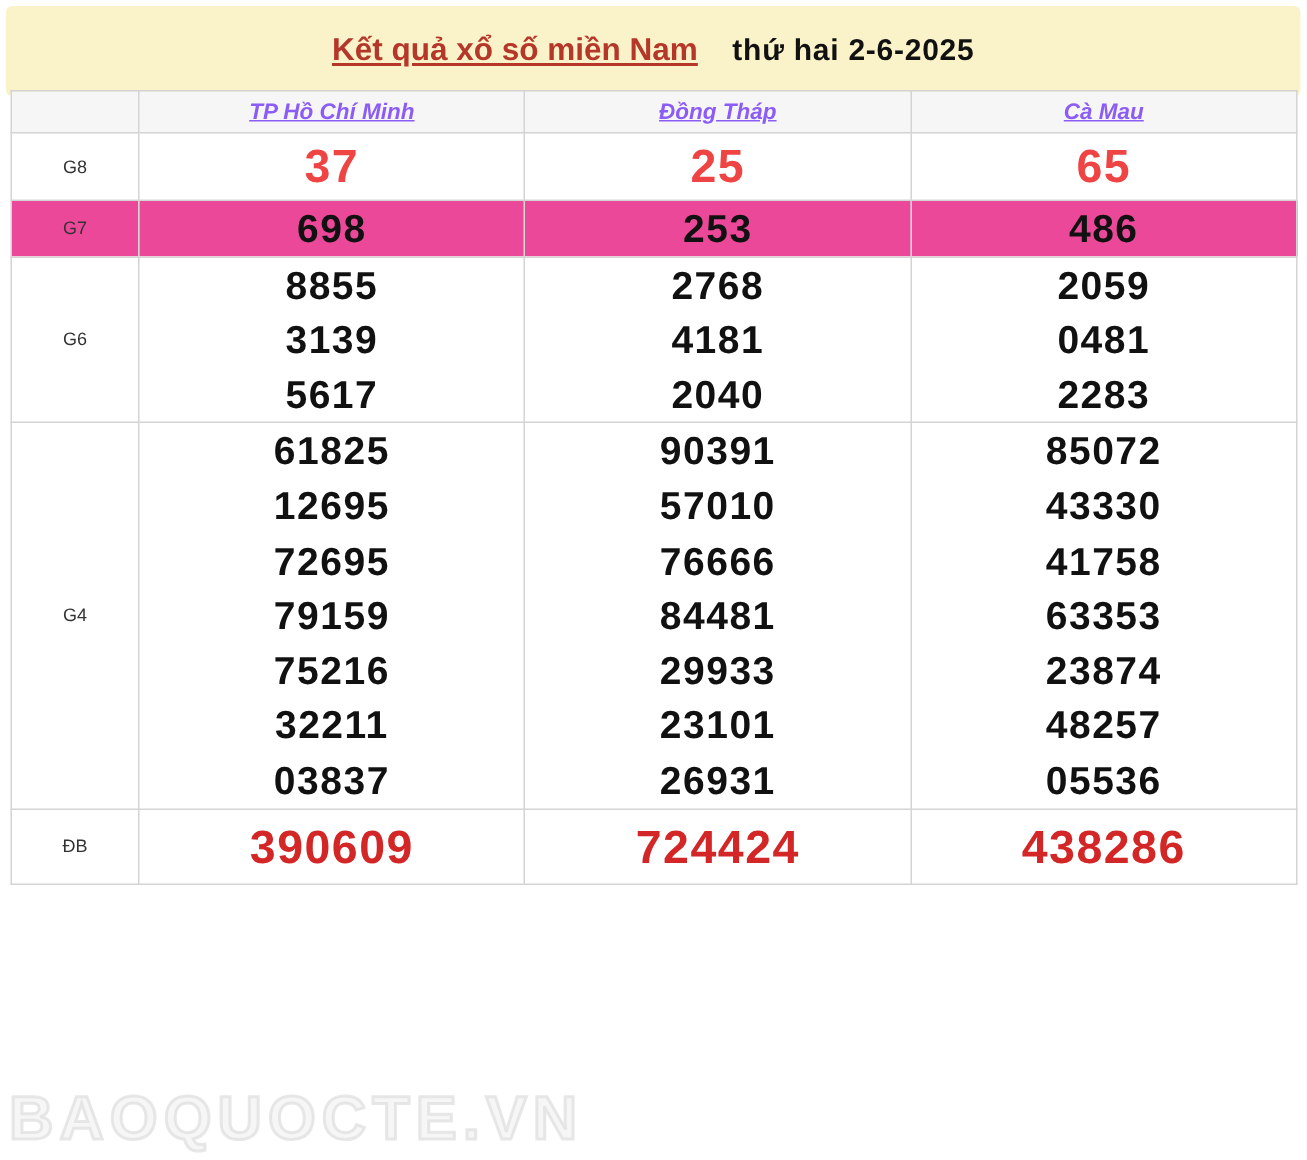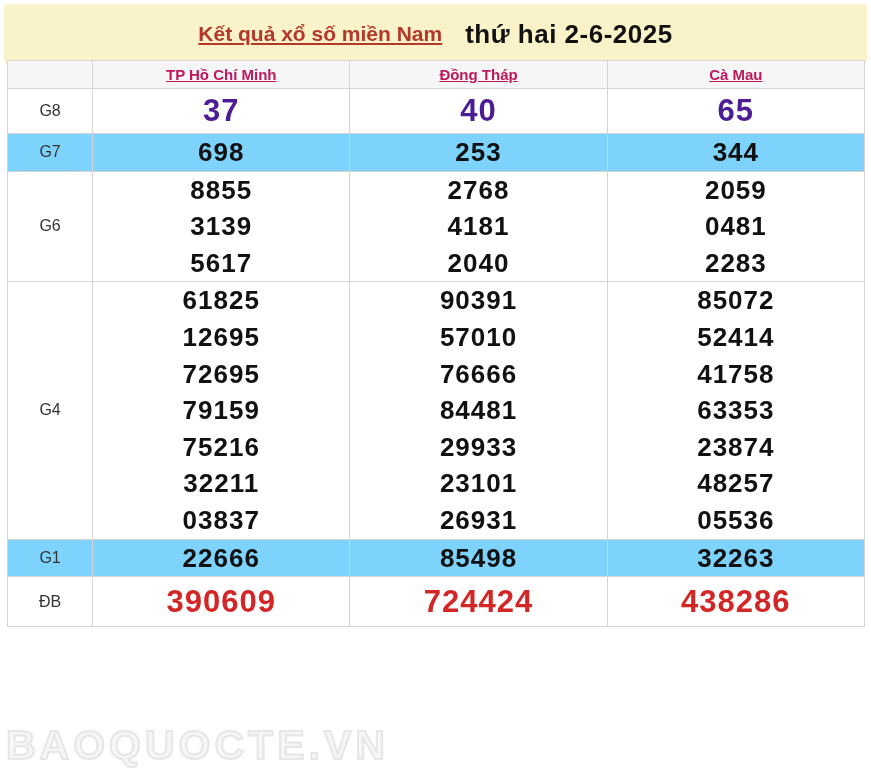--- a/index.html
+++ b/index.html
@@ -25,21 +25,21 @@
   .banner .title-link {
     color: #b5372a;
     font-weight: bold;
     font-size: 21px;
     text-decoration: underline;
     cursor: pointer;
   }
   .banner .title-date {
     color: #111111;
     font-weight: bold;
-    font-size: 26px;
+    font-size: 20px;
     margin-left: 23px;
     letter-spacing: 0.5px;
   }
   
   table.results {
     position: absolute;
     left: 7px; top: 60px;
     width: 858px;
     border-collapse: collapse;
     table-layout: fixed;
@@ -51,43 +51,44 @@
     padding: 0;
   }
   col.c-label { width: 85px; }
   col.c-val   { width: 257px; }
   tr.head-row th {
     height: 28px;
     background: #f6f6f6;
     font-size: 15px;
   }
   tr.head-row .col-link {
-    color: #be185d;
+    color: #8b5cf6;
     font-weight: bold;
     text-decoration: underline;
     cursor: pointer;
+    font-style: italic;
   }
   td.label {
-    font-size: 16px;
+    font-size: 12px;
     font-weight: normal;
     color: #333333;
     background: transparent;
   }
   td.vals .num {
     font-weight: bold;
     color: #111111;
     font-size: 26px;
     line-height: 36.6px;
     letter-spacing: 1px;
   }
-  tr.shade td { background: #7dd3fc; }
+  tr.shade td { background: #ec4899; }
   tr.plain td { background: #ffffff; }
   
   tr.row-g8 td.vals .num {
-    color: #4c1d95;
+    color: #ef4444;
     font-size: 31px;
     line-height: 44px;
   }
   tr.row-db td.vals .num {
     color: #d32727;
     font-size: 31px;
     line-height: 49px;
   }
   
   .watermark {
@@ -129,36 +130,36 @@
       </tr>
   </thead>
   <tbody>
 
   <tr class="plain row-g8">
         <td class="label">G8</td>
         <td class="vals">
           <div class="num">37</div>
         </td>
         <td class="vals">
-          <div class="num">40</div>
+          <div class="num">25</div>
         </td>
         <td class="vals">
           <div class="num">65</div>
         </td>
       </tr>
       <tr class="shade">
         <td class="label">G7</td>
         <td class="vals">
           <div class="num">698</div>
         </td>
         <td class="vals">
           <div class="num">253</div>
         </td>
         <td class="vals">
-          <div class="num">344</div>
+          <div class="num">486</div>
         </td>
       </tr>
       <tr class="plain">
         <td class="label">G6</td>
         <td class="vals">
           <div class="num">8855</div>
           <div class="num">3139</div>
           <div class="num">5617</div>
         </td>
         <td class="vals">
@@ -187,40 +188,28 @@
           <div class="num">90391</div>
           <div class="num">57010</div>
           <div class="num">76666</div>
           <div class="num">84481</div>
           <div class="num">29933</div>
           <div class="num">23101</div>
           <div class="num">26931</div>
         </td>
         <td class="vals">
           <div class="num">85072</div>
-          <div class="num">52414</div>
+          <div class="num">43330</div>
           <div class="num">41758</div>
           <div class="num">63353</div>
           <div class="num">23874</div>
           <div class="num">48257</div>
           <div class="num">05536</div>
         </td>
       </tr>
-      <tr class="shade">
-        <td class="label">G1</td>
-        <td class="vals">
-          <div class="num">22666</div>
-        </td>
-        <td class="vals">
-          <div class="num">85498</div>
-        </td>
-        <td class="vals">
-          <div class="num">32263</div>
-        </td>
-      </tr>
       <tr class="plain row-db">
         <td class="label">ĐB</td>
         <td class="vals">
           <div class="num">390609</div>
         </td>
         <td class="vals">
           <div class="num">724424</div>
         </td>
         <td class="vals">
           <div class="num">438286</div>

